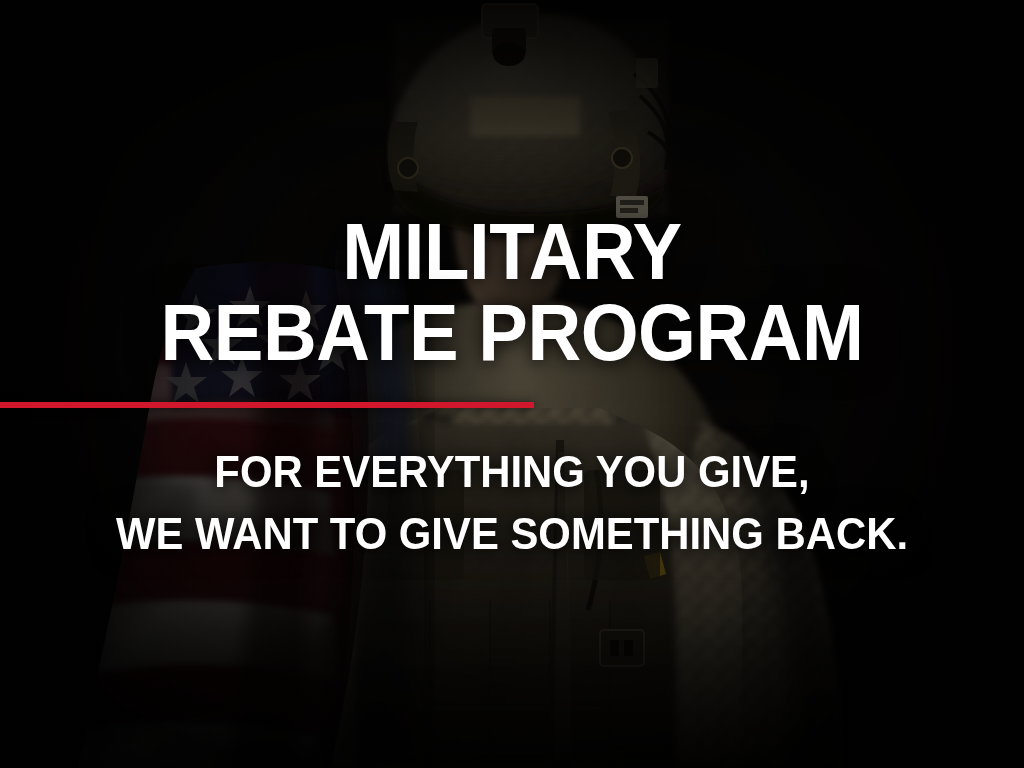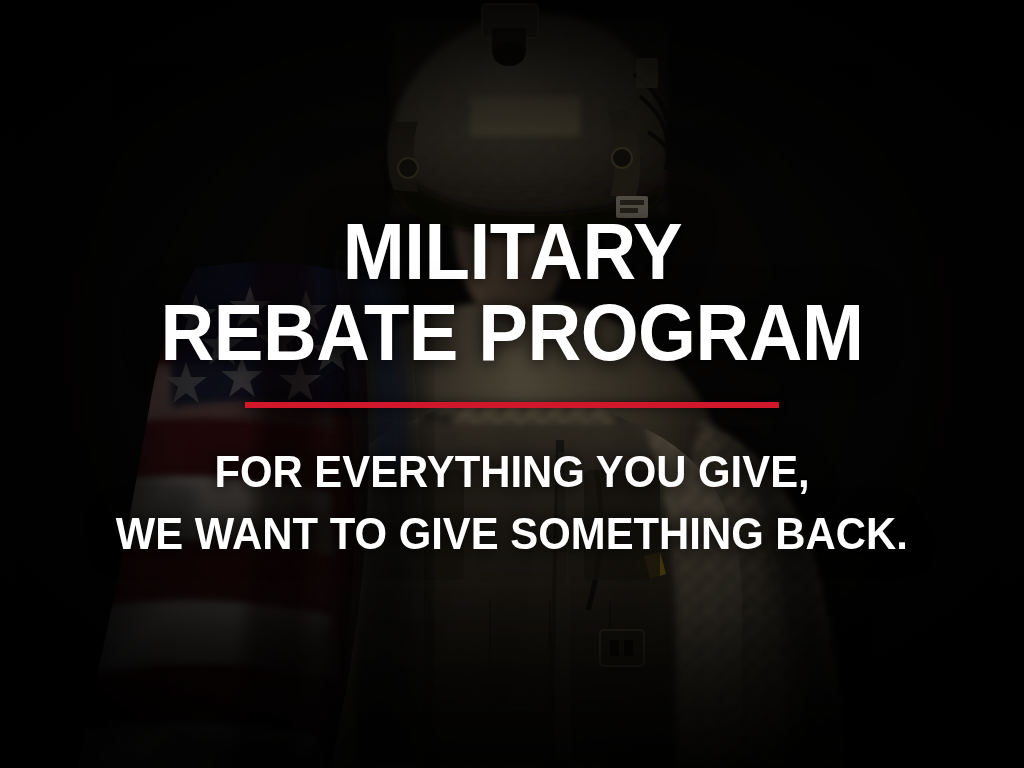--- a/index.html
+++ b/index.html
@@ -51,21 +51,20 @@
          rgba(5,4,4,0.12) 80%,
          rgba(5,4,4,0.55) 100%);
   }
 
   
   #content {
     position: absolute;
     inset: 0;
     display: flex;
     flex-direction: column;
-    align-items: center;
     justify-content: flex-start;
     padding-top: 214px;
     box-sizing: border-box;
   }
 
   .headline {
     color: #ffffff;
     font-family: "Liberation Sans", sans-serif;
     font-weight: bold;
     letter-spacing: -0.5px;

